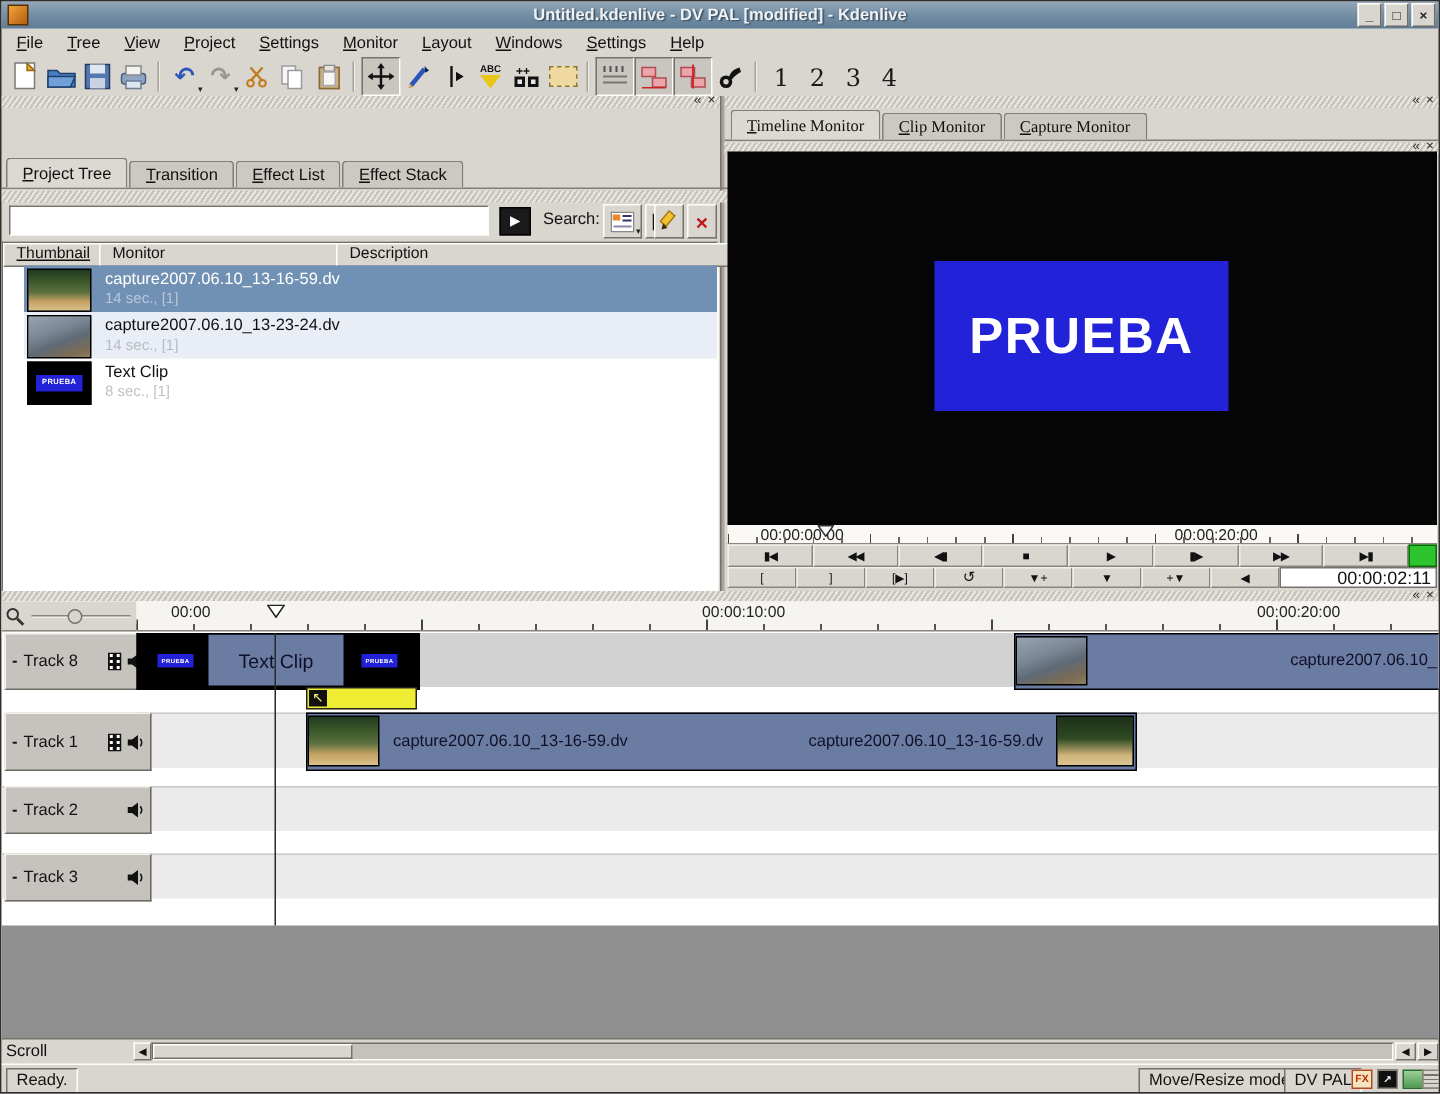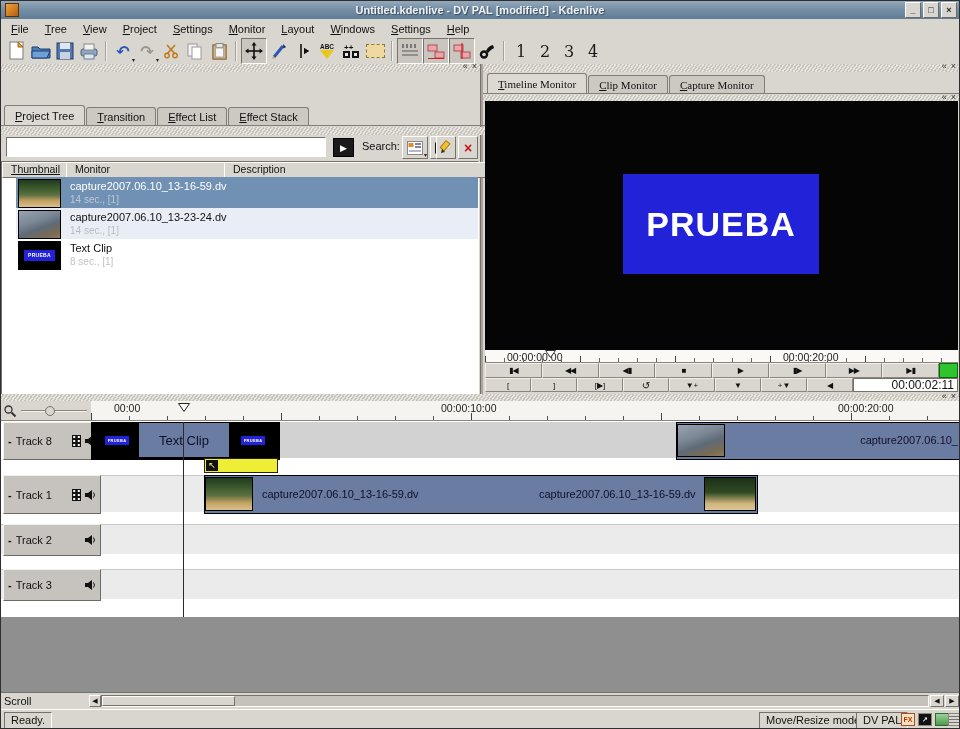--- a/index.html
+++ b/index.html
@@ -419,21 +419,21 @@
           <line x1="8.5" y1="8.5" x2="12.5" y2="12.5" stroke="#333" stroke-width="2"></line>
         </svg>
       <div style="position:relative;flex:1;height:14px;margin:0 4px;">
         <div class="abs" style="left:0;right:0;top:6px;height:2px;background:#8a857d;border-bottom:1px solid #f2efe9;"></div>
         <div class="abs" style="left:24px;top:2px;width:10px;height:10px;border-radius:50%;background:#d9d6d0;border:1px solid #76716a;"></div>
       </div>
     </div>
 
     <div class="abs" style="left:90px;top:0;width:868px;height:20px;background:#f5f4f0;border-bottom:1px solid #8a857d;">
       <span class="ruler-lbl" style="left:3px;">00:00</span>
-      <span class="ruler-lbl" style="left:330px;">00:00:10:00</span>
+      <span class="ruler-lbl" style="left:357px;">00:00:10:00</span>
       <span class="ruler-lbl" style="left:727px;">00:00:20:00</span>
       <div class="ticks" style="height:4px;background:repeating-linear-gradient(to right,#555 0 1px,transparent 1px 38px);"></div>
       <div class="ticks" style="height:7px;background:repeating-linear-gradient(to right,#444 0 1px,transparent 1px 190px);"></div>
       <svg class="abs" style="left:87px;top:2px;" width="12" height="9">
           <polygon points="0.5,0.5 11.5,0.5 6,8.5" fill="#fdfdfd" stroke="#222"></polygon>
         </svg>
     </div>
 
     <div class="abs" style="left:90px;top:21px;width:868px;height:36px;background:#d2d2d2;"></div>
     <div class="abs" style="left:90px;top:74px;width:868px;height:37px;background:#ebebeb;border-top:1px solid #c8c8c8;"></div>

